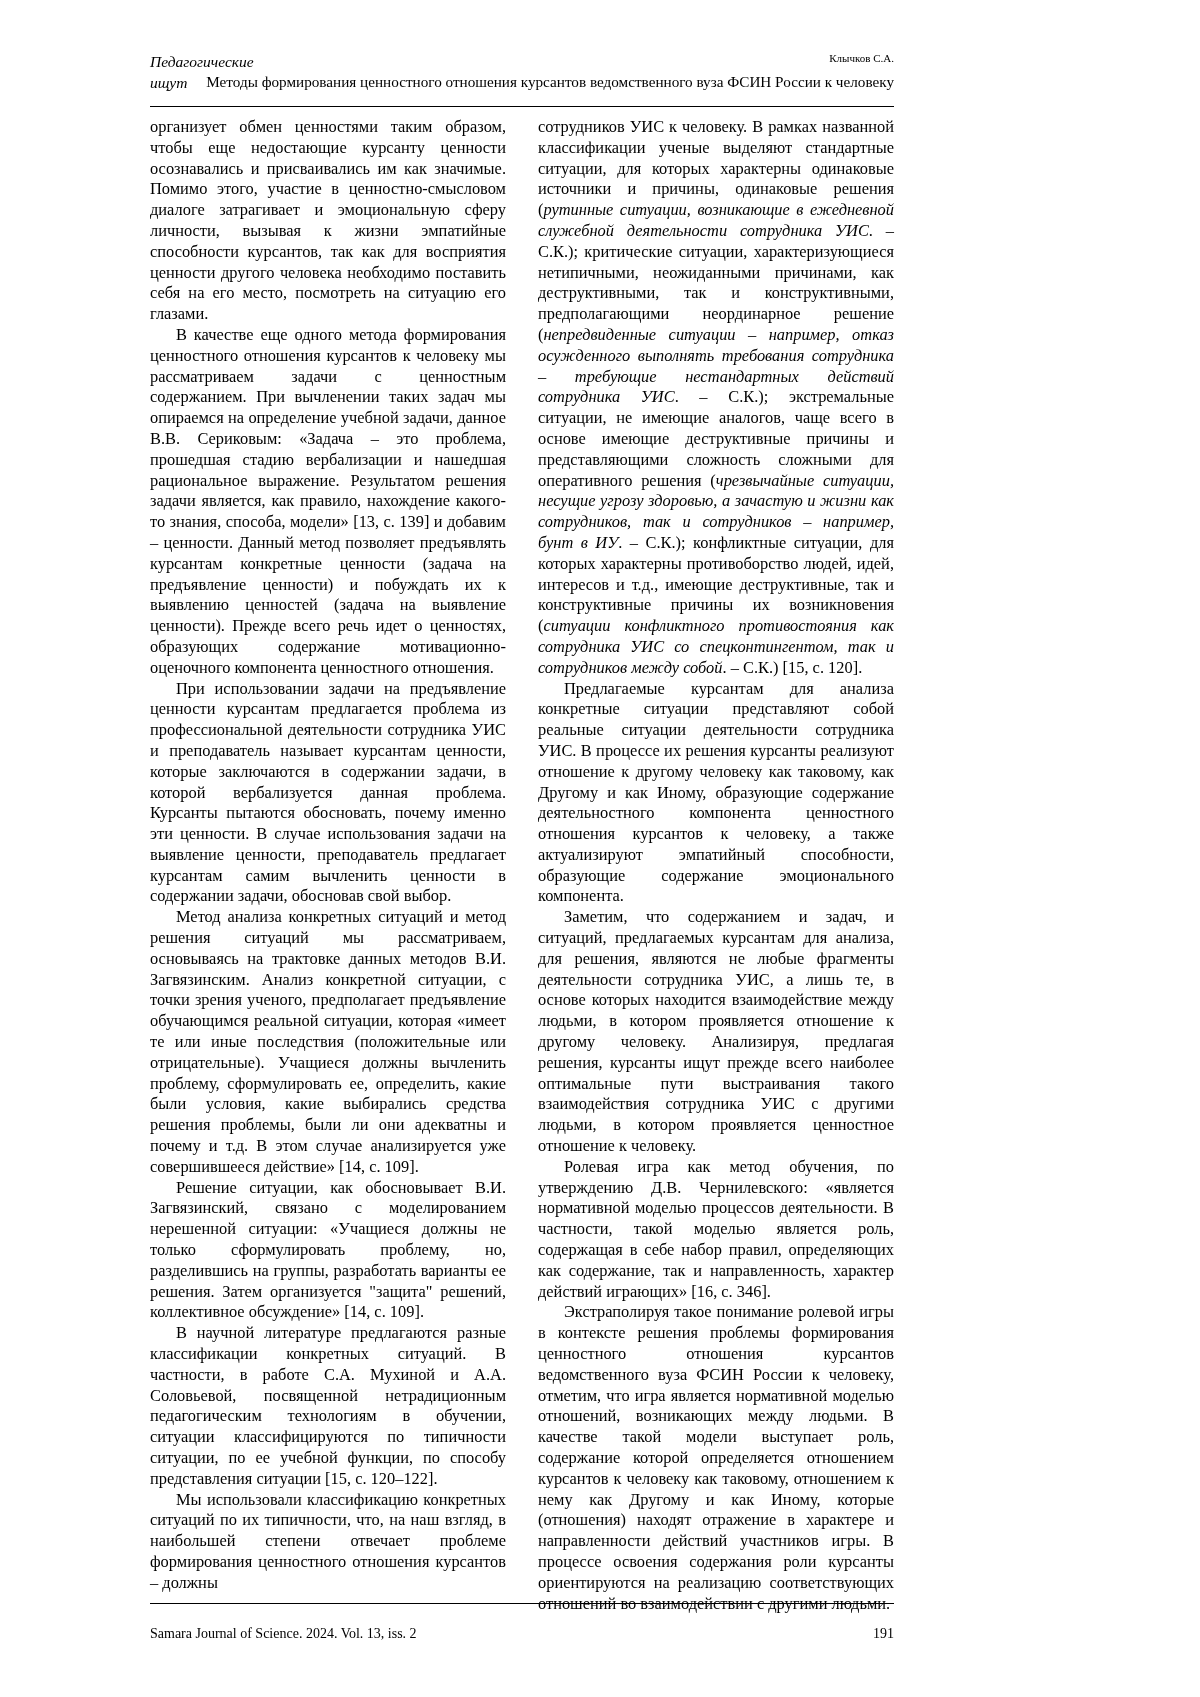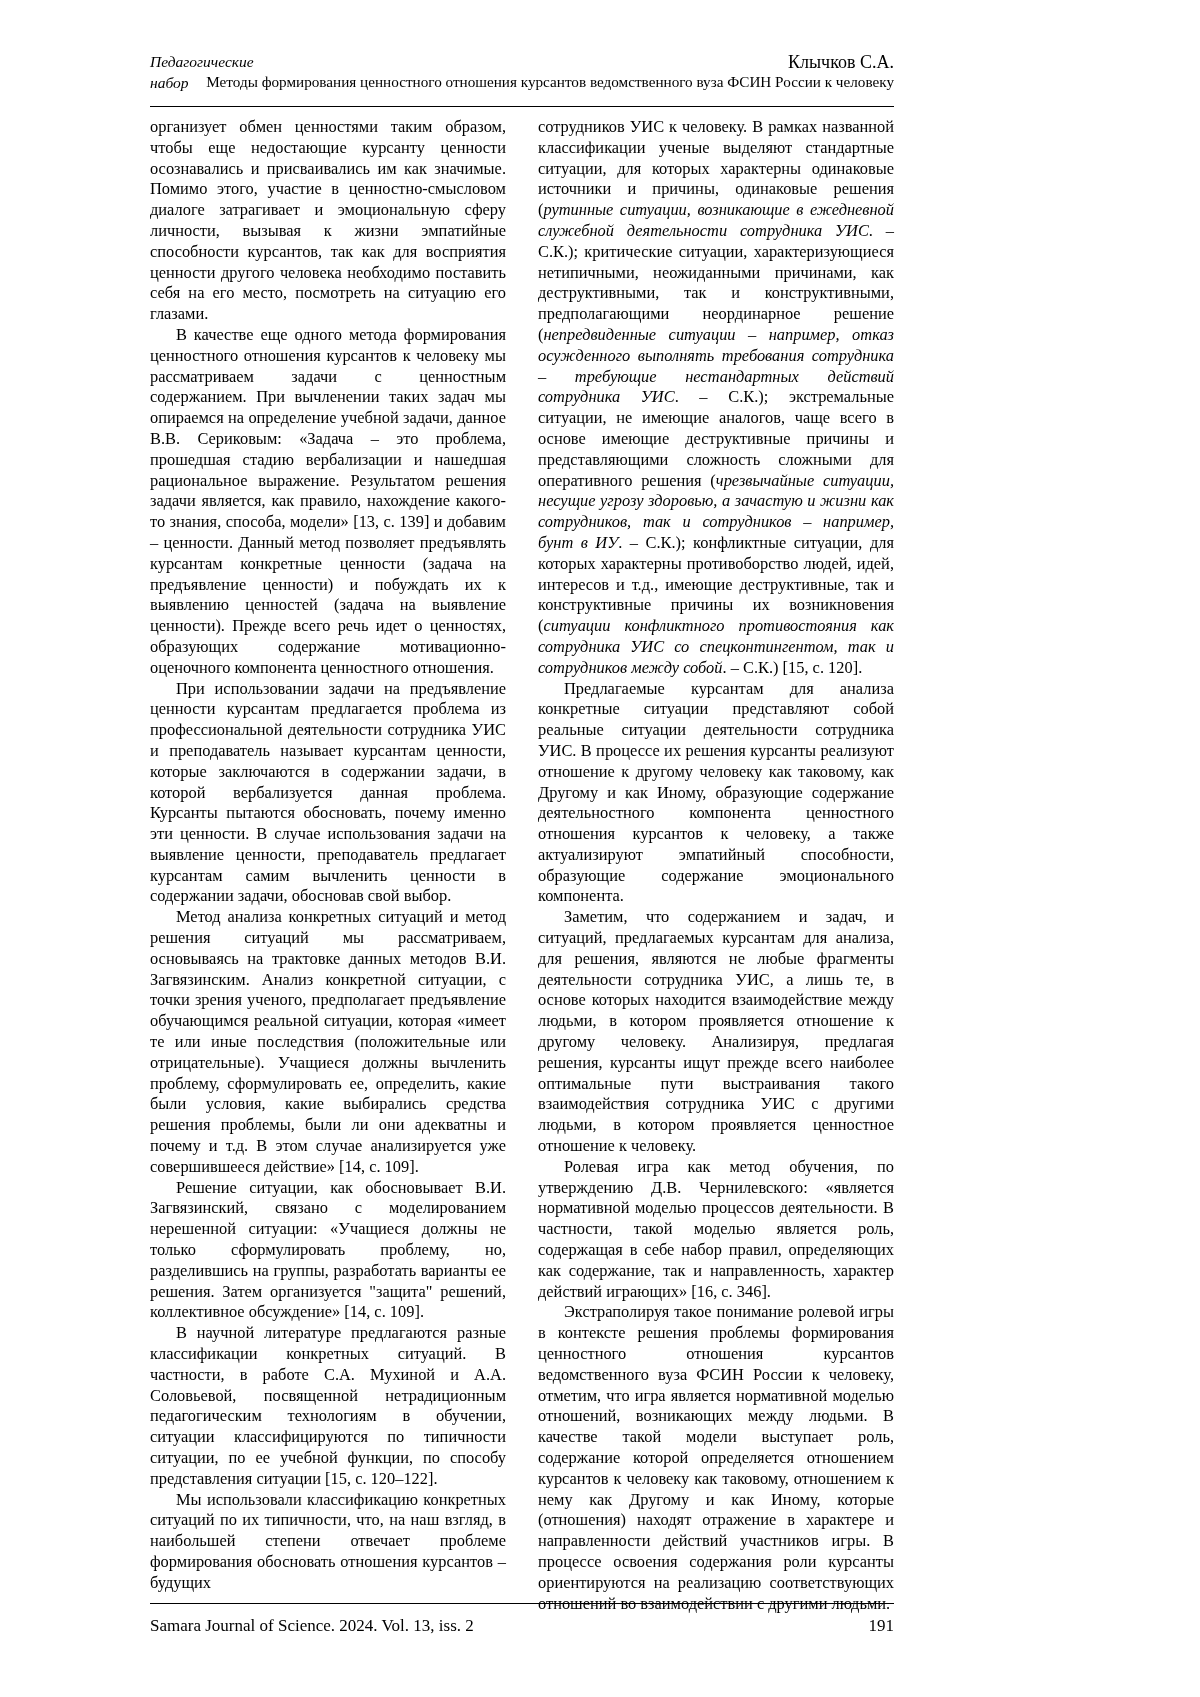--- a/index.html
+++ b/index.html
@@ -31,21 +31,21 @@
     top: 0;
     font-style: italic;
     font-size: 15.5px;
     line-height: 1.35;
     width: 200px;
   }
   .runhead-right-author {
     position: absolute;
     right: 0;
     top: 0;
-    font-size: 18px;
+    font-size: 11px;
     text-align: right;
   }
   .runhead-right-title {
     position: absolute;
     right: 0;
     top: 21px;
     font-size: 15.2px;
     text-align: right;
     white-space: nowrap;
   }
@@ -78,22 +78,22 @@
     text-indent: 0;
   }
   .it { font-style: italic; }
   
   .rule-bottom {
     border-bottom: 1.1px solid #000;
     margin-top: 6px;
   }
   .footer {
     position: relative;
-    margin-top: 12px;
-    font-size: 17px;
+    margin-top: 22px;
+    font-size: 14px;
     height: 22px;
   }
   .footer-left {
     position: absolute;
     left: 0;
     top: 0;
   }
   .footer-right {
     position: absolute;
     right: 0;
@@ -101,38 +101,38 @@
   }
 </style>
 </head>
 <body>
 
 <div class="page">
 
   <div class="runhead">
     <div class="runhead-left">
       <div>Педагогические</div>
-      <div>набор</div>
+      <div>ищут</div>
     </div>
     <div class="runhead-right-author">Клычков С.А.</div>
     <div class="runhead-right-title">Методы формирования ценностного отношения курсантов ведомственного вуза ФСИН России к человеку</div>
   </div>
 
   <div class="rule-top"></div>
 
   <div class="columns">
 
     <div class="col" id="col-left">
         <p class="noindent">организует обмен ценностями таким образом, чтобы еще недостающие курсанту ценности осознавались и присваивались им как значимые. Помимо этого, участие в ценностно-смысловом диалоге затрагивает и эмоциональную сферу личности, вызывая к жизни эмпатийные способности курсантов, так как для восприятия ценности другого человека необходимо поставить себя на его место, посмотреть на ситуацию его глазами.</p>
         <p>В качестве еще одного метода формирования ценностного отношения курсантов к человеку мы рассматриваем задачи с ценностным содержанием. При вычленении таких задач мы опираемся на определение учебной задачи, данное В.В. Сериковым: «Задача – это проблема, прошедшая стадию вербализации и нашедшая рациональное выражение. Результатом решения задачи является, как правило, нахождение какого-то знания, способа, модели» [13, с. 139] и добавим – ценности. Данный метод позволяет предъявлять курсантам конкретные ценности (задача на предъявление ценности) и побуждать их к выявлению ценностей (задача на выявление ценности). Прежде всего речь идет о ценностях, образующих содержание мотивационно-оценочного компонента ценностного отношения.</p>
         <p>При использовании задачи на предъявление ценности курсантам предлагается проблема из профессиональной деятельности сотрудника УИС и преподаватель называет курсантам ценности, которые заключаются в содержании задачи, в которой вербализуется данная проблема. Курсанты пытаются обосновать, почему именно эти ценности. В случае использования задачи на выявление ценности, преподаватель предлагает курсантам самим вычленить ценности в содержании задачи, обосновав свой выбор.</p>
         <p>Метод анализа конкретных ситуаций и метод решения ситуаций мы рассматриваем, основываясь на трактовке данных методов В.И. Загвязинским. Анализ конкретной ситуации, с точки зрения ученого, предполагает предъявление обучающимся реальной ситуации, которая «имеет те или иные последствия (положительные или отрицательные). Учащиеся должны вычленить проблему, сформулировать ее, определить, какие были условия, какие выбирались средства решения проблемы, были ли они адекватны и почему и т.д. В этом случае анализируется уже совершившееся действие» [14, с. 109].</p>
         <p>Решение ситуации, как обосновывает В.И. Загвязинский, связано с моделированием нерешенной ситуации: «Учащиеся должны не только сформулировать проблему, но, разделившись на группы, разработать варианты ее решения. Затем организуется "защита" решений, коллективное обсуждение» [14, с. 109].</p>
         <p>В научной литературе предлагаются разные классификации конкретных ситуаций. В частности, в работе С.А. Мухиной и А.А. Соловьевой, посвященной нетрадиционным педагогическим технологиям в обучении, ситуации классифицируются по типичности ситуации, по ее учебной функции, по способу представления ситуации [15, с. 120–122].</p>
-        <p>Мы использовали классификацию конкретных ситуаций по их типичности, что, на наш взгляд, в наибольшей степени отвечает проблеме формирования обосновать отношения курсантов – будущих</p>
+        <p>Мы использовали классификацию конкретных ситуаций по их типичности, что, на наш взгляд, в наибольшей степени отвечает проблеме формирования ценностного отношения курсантов – должны</p>
       </div>
 
     <div class="col" id="col-right">
         <p class="noindent"><span>сотрудников УИС к человеку. В рамках названной классификации ученые выделяют стандартные ситуации, для которых характерны одинаковые источники и причины, одинаковые решения (</span><span class="it">рутинные ситуации, возникающие в ежедневной служебной деятельности сотрудника УИС</span><span>. – С.К.); критические ситуации, характеризующиеся нетипичными, неожиданными причинами, как деструктивными, так и конструктивными, предполагающими неординарное решение (</span><span class="it">непредвиденные ситуации – например, отказ осужденного выполнять требования сотрудника – требующие нестандартных действий сотрудника УИС</span><span>. – С.К.); экстремальные ситуации, не имеющие аналогов, чаще всего в основе имеющие деструктивные причины и представляющими сложность сложными для оперативного решения (</span><span class="it">чрезвычайные ситуации, несущие угрозу здоровью, а зачастую и жизни как сотрудников, так и сотрудников – например, бунт в ИУ</span><span>. – С.К.); конфликтные ситуации, для которых характерны противоборство людей, идей, интересов и т.д., имеющие деструктивные, так и конструктивные причины их возникновения (</span><span class="it">ситуации конфликтного противостояния как сотрудника УИС со спецконтингентом, так и сотрудников между собой</span><span>. – С.К.) [15, с. 120].</span></p>
         <p><span>Предлагаемые курсантам для анализа конкретные ситуации представляют собой реальные ситуации деятельности сотрудника УИС. В процессе их решения курсанты реализуют отношение к другому человеку как таковому, как Другому и как Иному, образующие содержание деятельностного компонента ценностного отношения курсантов к человеку, а также актуализируют эмпатийный способности, образующие содержание эмоционального компонента.</span></p>
         <p><span>Заметим, что содержанием и задач, и ситуаций, предлагаемых курсантам для анализа, для решения, являются не любые фрагменты деятельности сотрудника УИС, а лишь те, в основе которых находится взаимодействие между людьми, в котором проявляется отношение к другому человеку. Анализируя, предлагая решения, курсанты ищут прежде всего наиболее оптимальные пути выстраивания такого взаимодействия сотрудника УИС с другими людьми, в котором проявляется ценностное отношение к человеку.</span></p>
         <p><span>Ролевая игра как метод обучения, по утверждению Д.В. Чернилевского: «является нормативной моделью процессов деятельности. В частности, такой моделью является роль, содержащая в себе набор правил, определяющих как содержание, так и направленность, характер действий играющих» [16, с. 346].</span></p>
         <p><span>Экстраполируя такое понимание ролевой игры в контексте решения проблемы формирования ценностного отношения курсантов ведомственного вуза ФСИН России к человеку, отметим, что игра является нормативной моделью отношений, возникающих между людьми. В качестве такой модели выступает роль, содержание которой определяется отношением курсантов к человеку как таковому, отношением к нему как Другому и как Иному, которые (отношения) находят отражение в характере и направленности действий участников игры. В процессе освоения содержания роли курсанты ориентируются на реализацию соответствующих отношений во взаимодействии с другими людьми.</span></p>
       </div>
 

